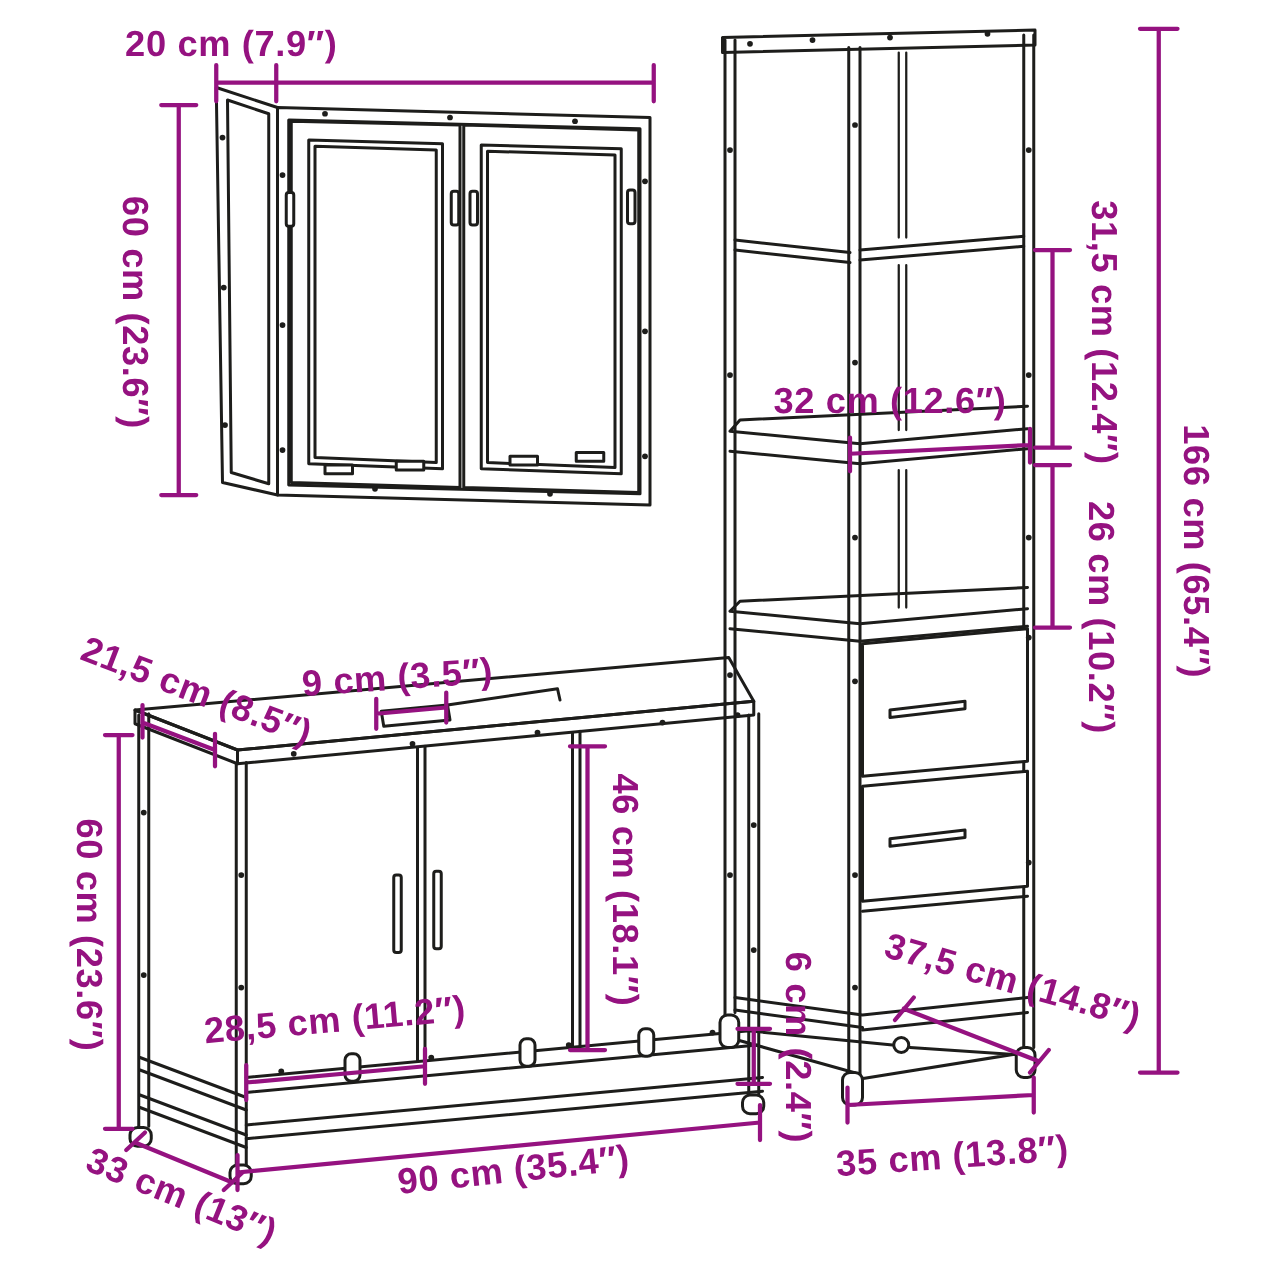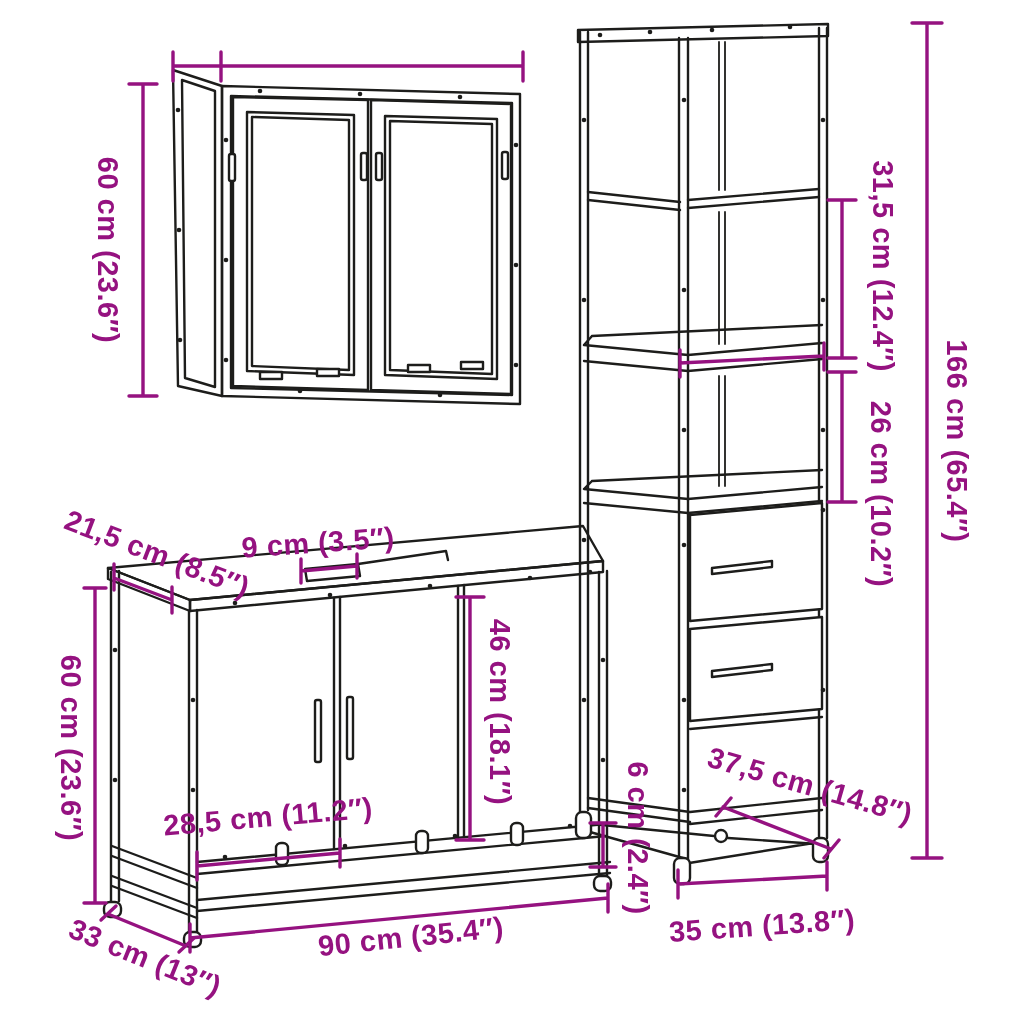--- a/index.html
+++ b/index.html
@@ -203,28 +203,30 @@
       <path d="M95,588 L95,903 M84,588 L106,588 M84,903 L106,903"></path>
 
       <path d="M108,914 L186,946 M101,920 L116,906 M179,952 L194,938"></path>
 
       <path d="M301,571 L357,566 M301,559 L301,583 M357,554 L357,578"></path>
 
       <path d="M470,597 L470,840 M456,597 L484,597 M456,840 L484,840"></path>
     </g>
   </svg>
 
+  <div class="dim" style="left:185px;top:36px;transform:translate(-50%,-50%);">20 cm (7.9″)</div>
 
 
   <div class="dim" style="left:107px;top:250px;transform:translate(-50%,-50%) rotate(90deg);">60 cm (23.6″)</div>
 
   <div class="dim" style="left:882px;top:266px;transform:translate(-50%,-50%) rotate(90deg);">31,5 cm (12.4″)</div>
 
   <div class="dim" style="left:956px;top:441px;transform:translate(-50%,-50%) rotate(90deg);">166 cm (65.4″)</div>
 
+  <div class="dim" style="left:712px;top:322px;transform:translate(-50%,-50%);">32 cm (12.6″)</div>
 
   <div class="dim" style="left:880px;top:494px;transform:translate(-50%,-50%) rotate(90deg);">26 cm (10.2″)</div>
 
   <div class="dim" style="left:810px;top:786px;transform:translate(-50%,-50%) rotate(16deg);">37,5 cm (14.8″)</div>
 
   <div class="dim" style="left:762px;top:926px;transform:translate(-50%,-50%) rotate(-4deg);">35 cm (13.8″)</div>
 
   <div class="dim" style="left:157px;top:554px;transform:translate(-50%,-50%) rotate(21deg);">21,5 cm (8.5″)</div>
 
   <div class="dim" style="left:318px;top:543px;transform:translate(-50%,-50%) rotate(-4deg);">9 cm (3.5″)</div>

